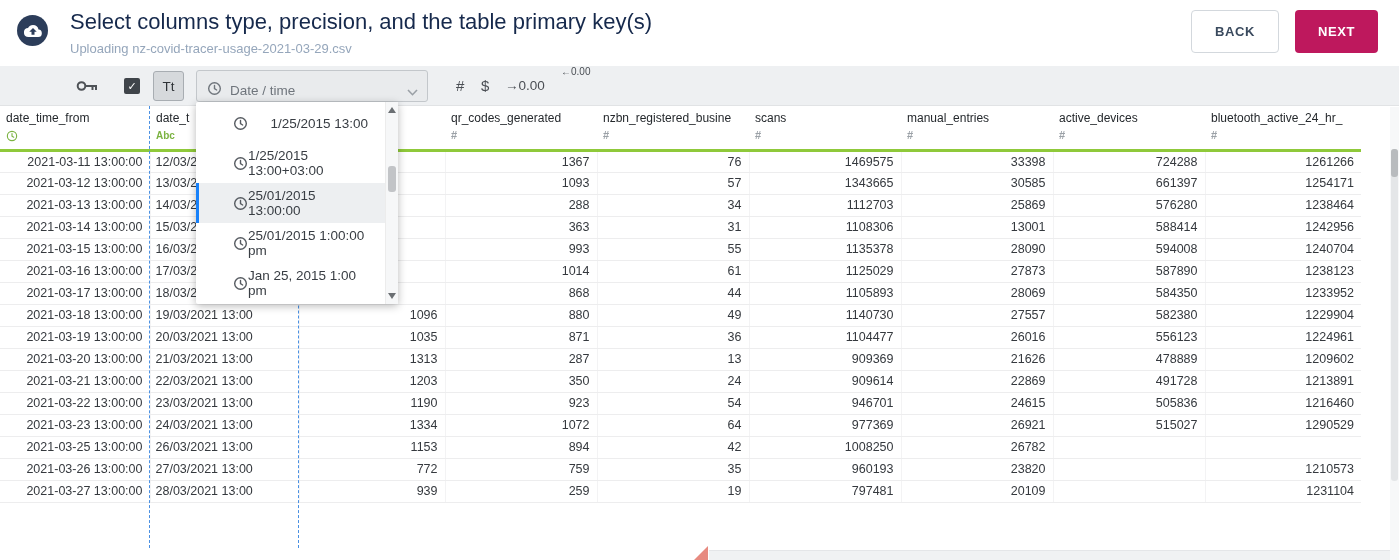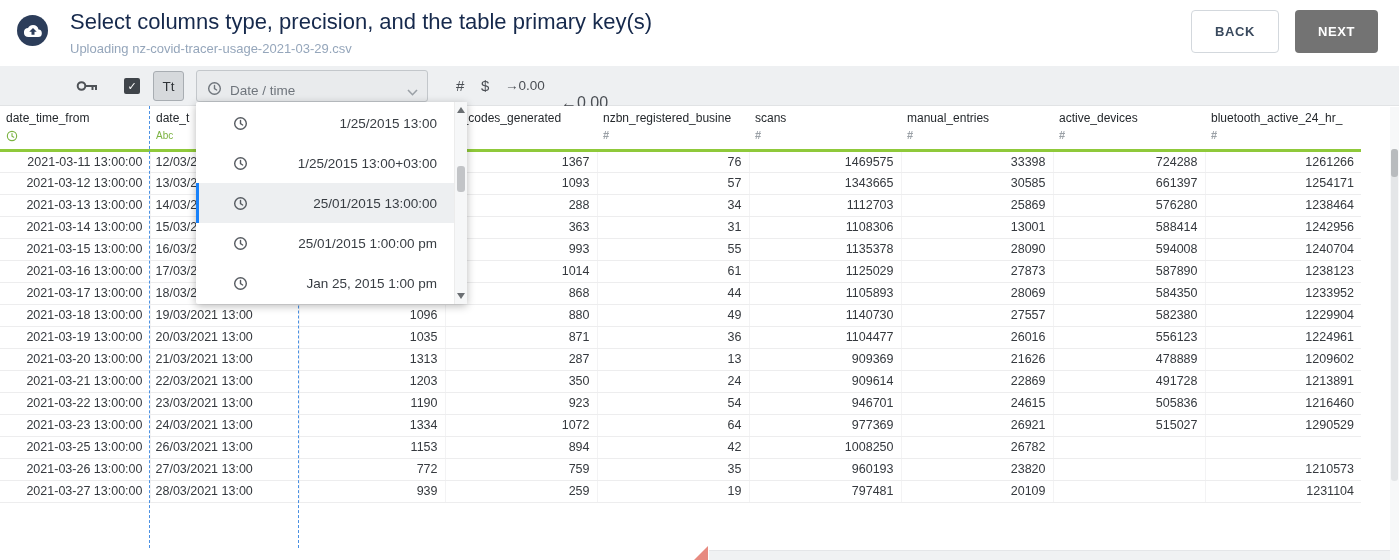--- a/index.html
+++ b/index.html
@@ -10,62 +10,62 @@
   .page-header { position:absolute; top:0; left:0; right:0; height:66px; background:#fff; }
   .upload-badge { position:absolute; left:17px; top:15px; width:31px; height:31px; border-radius:50%;
                   background:#2c3d5a; display:flex; align-items:center; justify-content:center; }
   .titles { position:absolute; left:70px; top:9px; }
   .page-title { font-size:22px; color:#16294c; font-weight:400; }
   .page-subtitle { font-size:13px; color:#95a6bb; margin-top:6px; }
   .header-actions { position:absolute; right:21px; top:10px; display:flex; gap:16px; }
   .btn { font-size:13px; font-weight:700; letter-spacing:.6px; border-radius:4px; padding:13px 23px;
          cursor:pointer; font-family:inherit; }
   .btn-back { background:#fff; border:1px solid #d3d8dd; color:#3a4a5e; }
-  .btn-next { background:#737373; border:none; color:#fff; }
+  .btn-next { background:#be185d; border:none; color:#fff; }
 
   
   .toolbar { position:absolute; top:66px; left:0; right:0; height:40px; background:#eef0f2;
              border-bottom:1px solid #e1e3e5; }
   .tb { position:absolute; }
   .key-icon { left:76px; top:13px; }
   .cbx { left:124px; top:12px; width:16px; height:16px; background:#3f444a; border-radius:2px;
          display:flex; align-items:center; justify-content:center; cursor:pointer; }
   .cbx .check { color:#fff; font-size:11px; line-height:1; }
   .tt-btn { left:153px; top:5px; width:31px; height:30px; background:#d6d9dc; border:1px solid #a8adb2;
             border-radius:3px; font-size:13.5px; color:#2e3236; font-family:inherit; cursor:pointer; }
   .type-select { left:196px; top:4px; width:232px; height:32px; background:#e9ebed; border:1px solid #c3c7cb;
                  border-radius:3px; display:flex; align-items:center; padding:8px 28px 0 10px; cursor:pointer; }
   .type-select .sel-label { font-size:13.5px; color:#6f757c; margin-left:8px; }
   .type-select .chev { position:absolute; right:9px; top:12px; }
   .tb-glyph { font-size:15px; color:#4a4e54; top:11px; cursor:pointer; }
   .g-num { left:456px; }
   .g-cur { left:481px; }
   .g-prec1 { left:505px; font-size:13.5px; top:12px; }
-  .g-prec2 { left:561px; font-size:16px; top:28px; }
+  .g-prec2 { left:561px; font-size:10px; top:0; }
 
   
   .data-table { position:absolute; top:106px; left:0; width:1361px; border-collapse:collapse; table-layout:fixed;padding-left:48px; }
   th { vertical-align:top; padding:5px 6px 0 6px; border-bottom:3px solid #8fc93a; background:#fff;
        height:44px; cursor:pointer; }
   .col-name { font-size:12px; color:#24282c; font-weight:400; text-align:left; white-space:nowrap; overflow:hidden; }
   .col-ind { margin-top:4px; height:14px; font-size:11px; color:#9ba1a7; text-align:left; line-height:12px; }
-  .ind-abc { color:#7cb342; font-weight:400; font-size:10px; }
+  .ind-abc { color:#7cb342; font-weight:700; font-size:10px; }
   td { height:22px; font-size:12.5px; color:#35393e; border-bottom:1px solid #ededee; border-right:1px solid #f3f3f4;
        white-space:nowrap; overflow:hidden; background:#fff; }
   tr td:last-child { border-right:none; }
   td.al-right { text-align:right; padding:0 7px 0 4px; }
   td.al-left { text-align:left; padding:0 4px 0 5px; }
 
   
   .dash { position:absolute; top:106px; height:442px; width:0; border-left:1px dashed #4a90e2; z-index:5; }
   .dash1 { left:149px; }
   .dash2 { left:298px; }
 
   
-  .dropdown-panel { position:absolute; left:196px; top:102px; width:271px; height:202px; background:#fff;
+  .dropdown-panel { position:absolute; left:196px; top:102px; width:202px; height:202px; background:#fff;
                     box-shadow:0 2px 8px rgba(0,0,0,.28); z-index:30; border-radius:2px; }
   .options { position:absolute; left:0; top:1px; right:13px; }
   .opt { height:40px; display:flex; align-items:center; position:relative; padding-left:37px; padding-right:17px;
          cursor:pointer; }
   .opt-label { margin-left:auto; font-size:13.5px; color:#383d43; }
   .opt.selected { background:#edeff1; }
   .opt.selected::before { content:''; position:absolute; left:0; top:0; bottom:0; width:3px; background:#1781fa; }
   .dd-scroll { position:absolute; right:0; top:0; bottom:0; width:13px; background:#f6f7f8; border-left:1px solid #ececec; }
   .dd-up { position:absolute; top:5px; left:2px; width:0; height:0;
            border-left:4px solid transparent; border-right:4px solid transparent; border-bottom:6px solid #6b6f73; }

